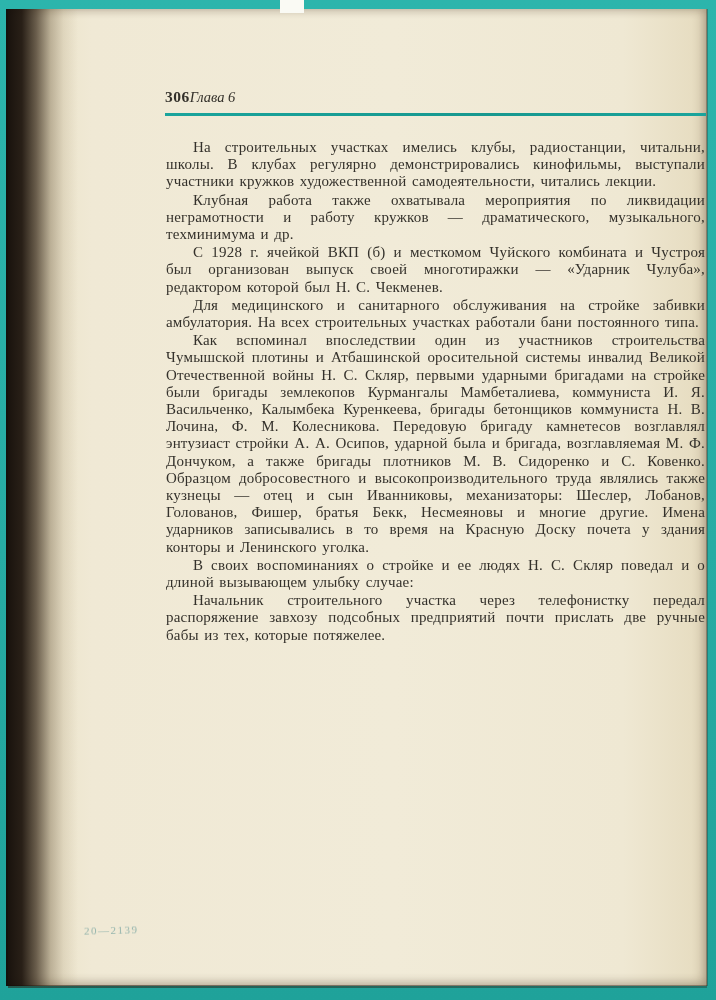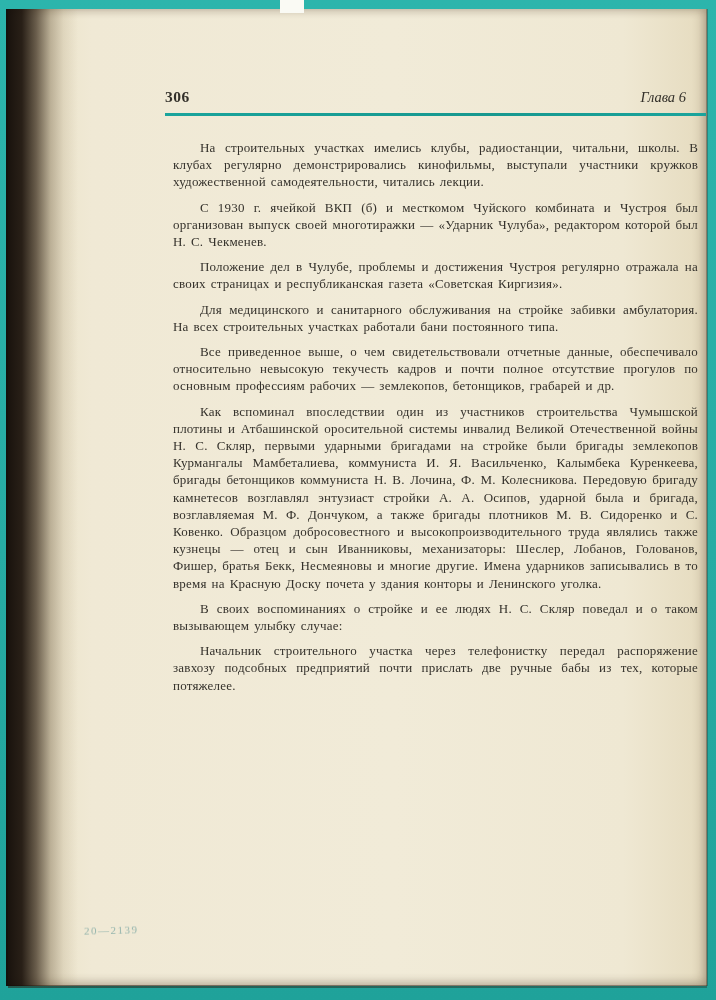--- a/index.html
+++ b/index.html
@@ -36,32 +36,32 @@
     position:absolute;
     left:280px;top:0;width:24px;height:13px;
     background:#fafaf4;
   }
   .content{
     position:absolute;
     left:165px;top:88px;width:541px;
     color:#33302a;
   }
   .runhead{
-    display:flex;justify-content:space-between;align-items:baseline;
-    margin:0 8px 7px 0;
+    display:flex;align-items:baseline;
+    margin:0 16px 7px 0;
   }
   .pagenum{font-weight:bold;font-size:15.5px;letter-spacing:0.5px;}
   .chapter{font-style:italic;font-size:14.5px;padding-right:12px;}
   .rule{
     height:3px;border:0;margin:0 0 23px 0;
     background:linear-gradient(90deg,#1aa49c,#17988f 60%,#1aa49c);
   }
   .bodytext p{
-    margin:8px;
-    font-size:13px;
+    margin:1px;
+    font-size:15px;
     line-height:17.2px;
     text-align:justify;
     text-indent:27px;
     letter-spacing:0.2px;
     word-spacing:1.5px;
     hyphens:auto;
     color:#34312b;
   }
   .printmark{
     position:absolute;
@@ -94,25 +94,24 @@
 
   <div class="content">
     <div class="runhead">
       <span class="pagenum">306</span>
       <span class="chapter">Глава 6</span>
     </div>
     <div class="rule"></div>
 
     <div class="bodytext">
       <p lang="ru">На строительных участках имелись клубы, радиостанции, читальни, школы. В клубах регулярно демонстрировались кинофильмы, выступали участники кружков художественной самодеятельности, читались лекции.</p>
-      <p lang="ru">С 1930 г. ячейкой ВКП (б) и месткомом Чуйского комбината и Чустроя был организован выпуск своей многотиражки — «Ударник Чулуба», редактором которой был Н. С. Чекменев.</p>
-      <p lang="ru">Положение дел в Чулубе, проблемы и достижения Чустроя регулярно отражала на своих страницах и республиканская газета «Советская Киргизия».</p>
+      <p lang="ru">Клубная работа также охватывала мероприятия по ликвидации неграмотности и работу кружков — драматического, музыкального, техминимума и др.</p>
+      <p lang="ru">С 1928 г. ячейкой ВКП (б) и месткомом Чуйского комбината и Чустроя был организован выпуск своей многотиражки — «Ударник Чулуба», редактором которой был Н. С. Чекменев.</p>
       <p lang="ru">Для медицинского и санитарного обслуживания на стройке забивки амбулатория. На всех строительных участках работали бани постоянного типа.</p>
-      <p lang="ru">Все приведенное выше, о чем свидетельствовали отчетные данные, обеспечивало относительно невысокую текучесть кадров и почти полное отсутствие прогулов по основным профессиям рабочих — землекопов, бетонщиков, грабарей и др.</p>
       <p lang="ru">Как вспоминал впоследствии один из участников строительства Чумышской плотины и Атбашинской оросительной системы инвалид Великой Отечественной войны Н. С. Скляр, первыми ударными бригадами на стройке были бригады землекопов Курмангалы Мамбеталиева, коммуниста И. Я. Васильченко, Калымбека Куренкеева, бригады бетонщиков коммуниста Н. В. Лочина, Ф. М. Колесникова. Передовую бригаду камнетесов возглавлял энтузиаст стройки А. А. Осипов, ударной была и бригада, возглавляемая М. Ф. Дончуком, а также бригады плотников М. В. Сидоренко и С. Ковенко. Образцом добросовестного и высокопроизводительного труда являлись также кузнецы — отец и сын Иванниковы, механизаторы: Шеслер, Лобанов, Голованов, Фишер, братья Бекк, Несмеяновы и многие другие. Имена ударников записывались в то время на Красную Доску почета у здания конторы и Ленинского уголка.</p>
-      <p lang="ru">В своих воспоминаниях о стройке и ее людях Н. С. Скляр поведал и о таком вызывающем улыбку случае:</p>
+      <p lang="ru">В своих воспоминаниях о стройке и ее людях Н. С. Скляр поведал и о длиной вызывающем улыбку случае:</p>
       <p lang="ru">Начальник строительного участка через телефонистку передал распоряжение завхозу подсобных предприятий почти прислать две ручные бабы из тех, которые потяжелее.</p>
     </div>
   </div>
 
   <div class="printmark">20—2139</div>
 
 </div>
 
 </body></html>

